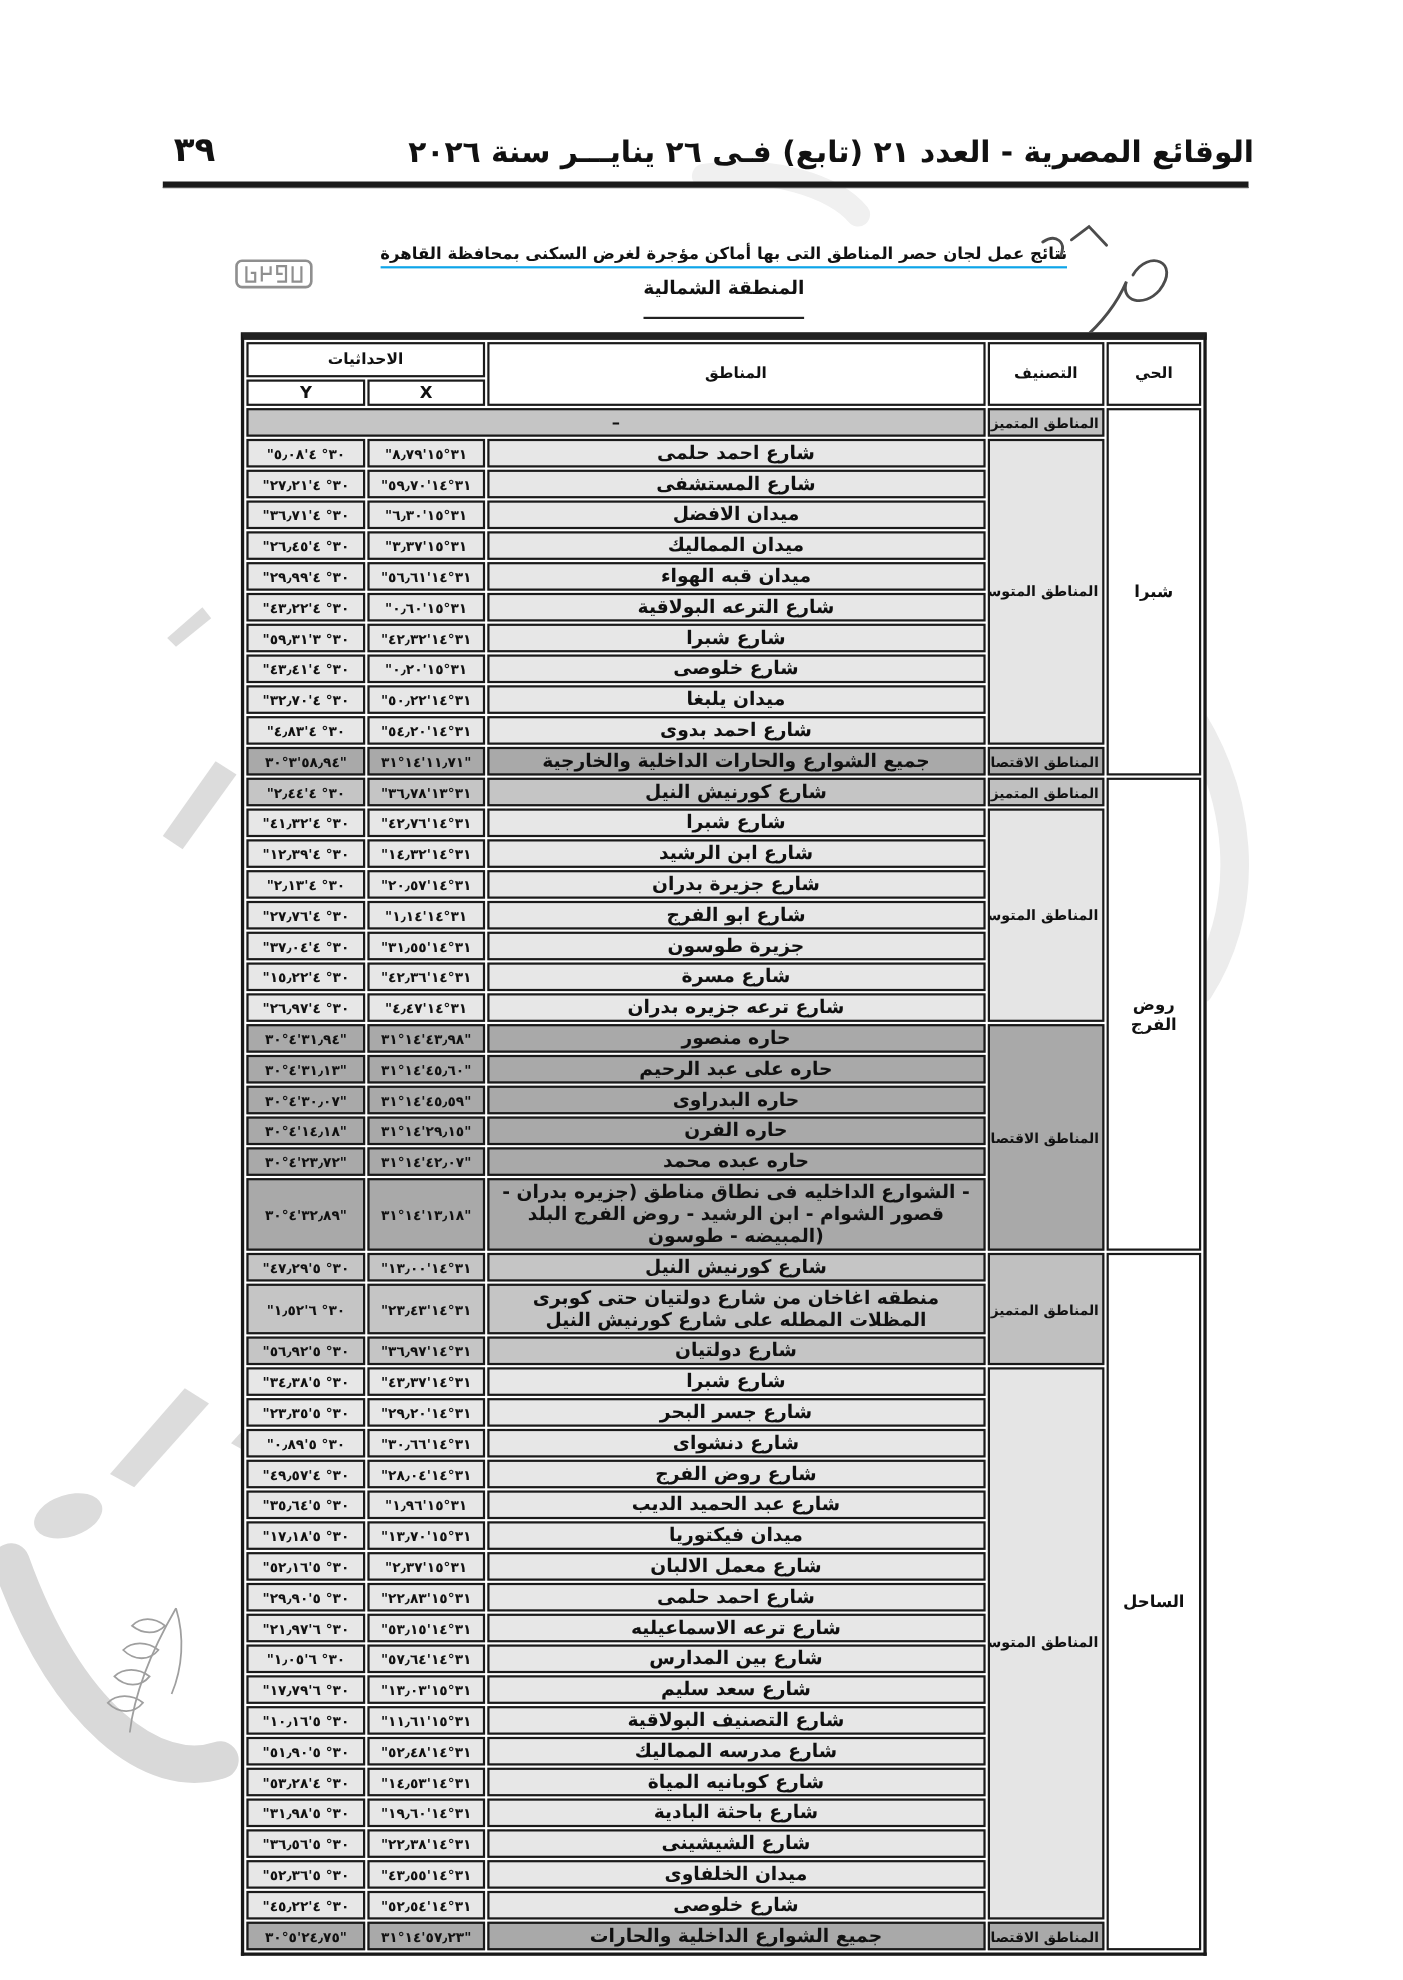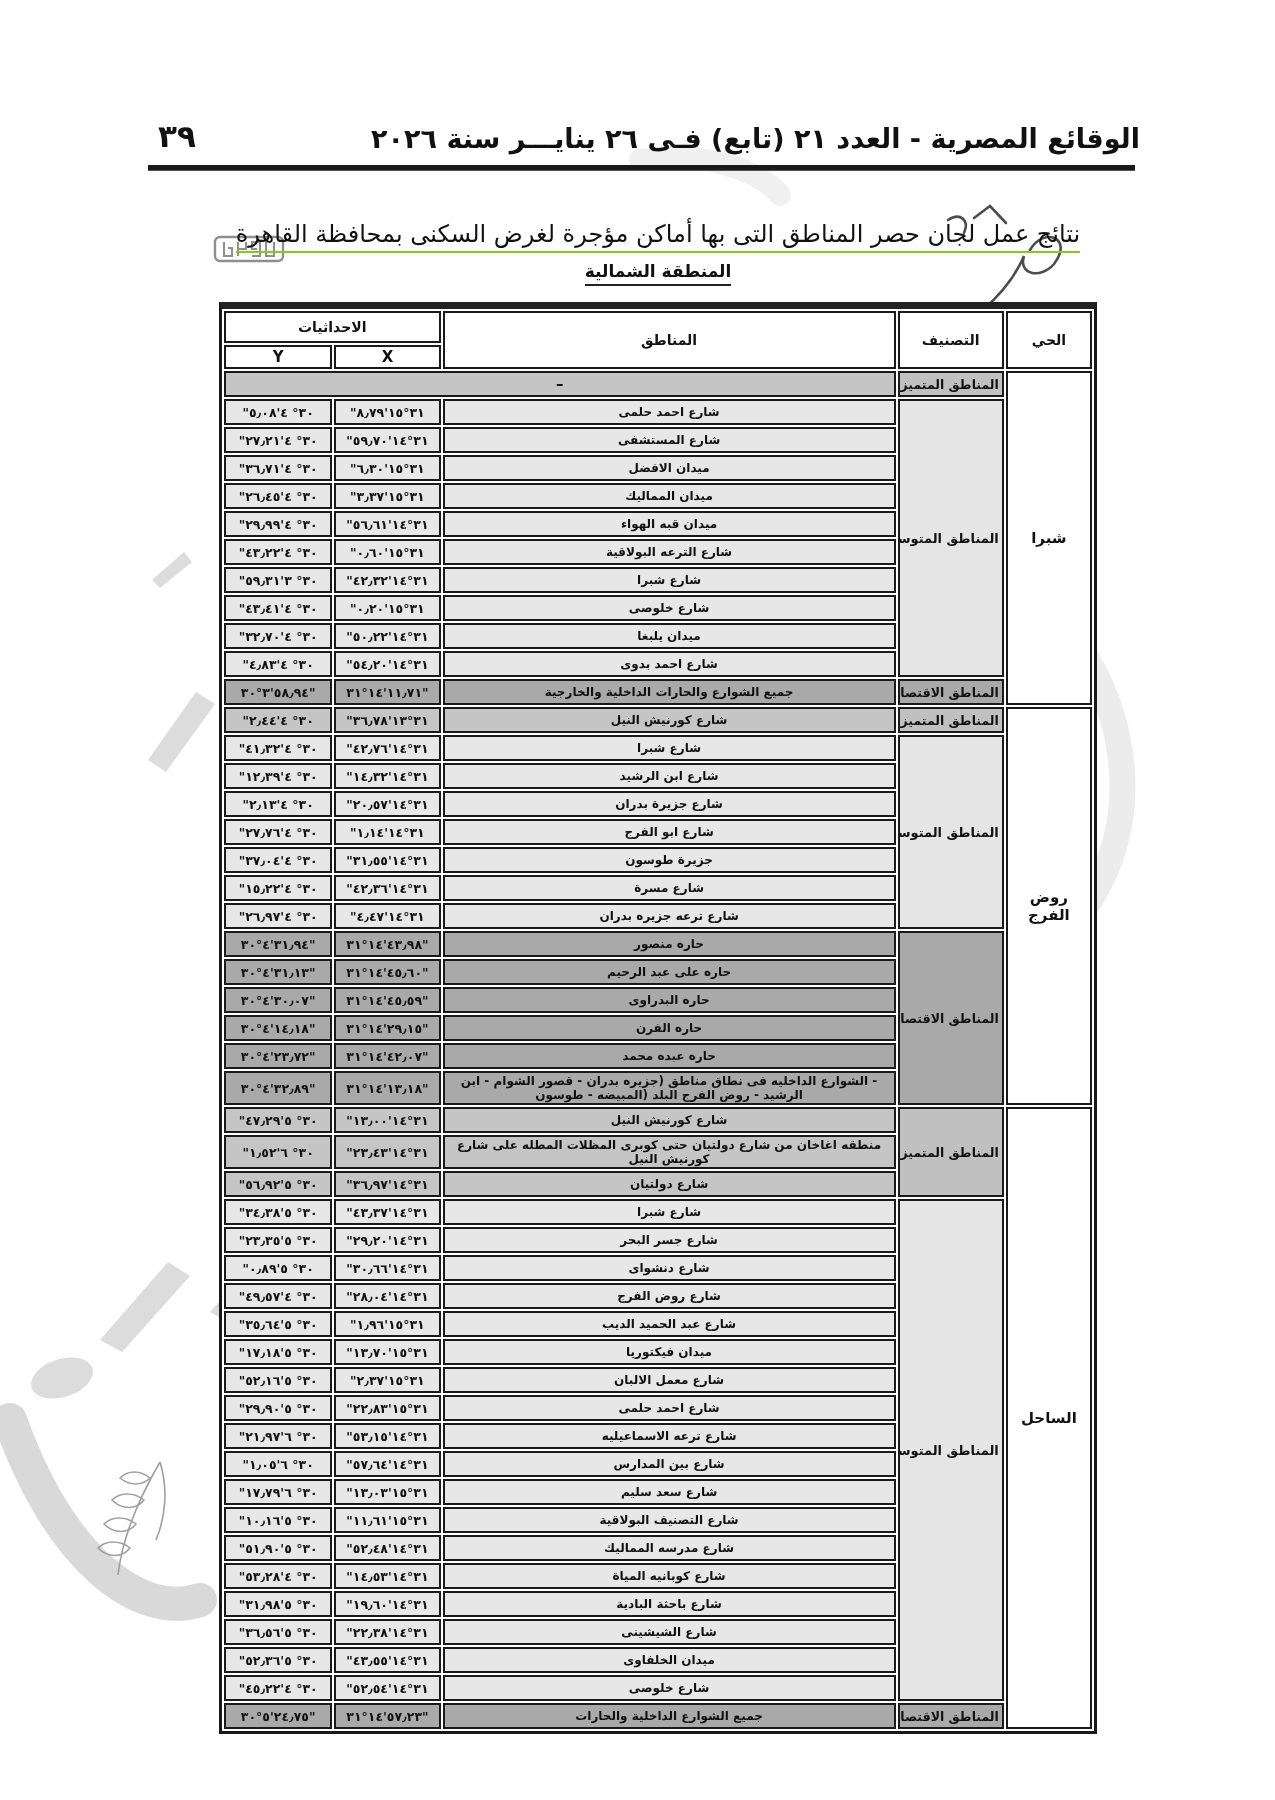--- a/index.html
+++ b/index.html
@@ -21,44 +21,44 @@
   .gazette-title{font-size:27px;letter-spacing:0px;white-space:nowrap;}
   .gazette-pageno{font-size:31px;padding-left:8px;}
   .header-rule{
     position:absolute;top:165px;left:148px;width:987px;height:5px;background:#1a1a1a;
     border-bottom:1px solid #555;
   }
 
   
   .doc-titles{position:absolute;top:220px;left:220px;width:876px;text-align:center;direction:rtl;}
   .doc-title-main{
-    display:inline-block;font-size:24px;font-weight:normal;
-    border-bottom:2px solid #84cc16;padding-bottom:3px;
+    display:inline-block;font-size:15px;font-weight:bold;
+    border-bottom:2px solid #0ea5e9;padding-bottom:3px;
   }
   .doc-title-sub{
     display:inline-block;font-size:17px;font-weight:bold;margin-top:8px;
-    border-bottom:2px solid #222;padding-bottom:3px;
+    border-bottom:2px solid #222;padding-bottom:16px;
   }
 
   
   .table-wrap{position:absolute;top:302px;left:219px;width:878px;}
   table.survey{
     width:100%;direction:rtl;border-collapse:separate;border-spacing:2px;
     border:3px solid #181818;border-top:7px solid #222;background:#fff;
     table-layout:fixed;
   }
   td,th{
     border:2px solid var(--border,#1a1a1a);
     font-weight:bold;text-align:center;vertical-align:middle;
     padding:1px 3px;overflow:hidden;
   }
   th{background:#fff;font-size:14px;}
   th.h-coords{height:26px;font-size:14px;}
   th.h-xy{height:18px;font-size:15px;font-family:"DejaVu Sans","Liberation Sans",sans-serif;}
-  td.cell-area{font-size:12px;height:20px;background:var(--row_middle);}
+  td.cell-area{font-size:17px;height:20px;background:var(--row_middle);}
   td.cell-coord{
     font-size:12.5px;direction:ltr;unicode-bidi:bidi-override;white-space:nowrap;
     background:var(--row_middle);
   }
   tr.sec-featured td.cell-area,tr.sec-featured td.cell-coord{background:var(--row_featured);}
   tr.sec-economic td.cell-area,tr.sec-economic td.cell-coord{background:var(--row_economic);}
   td.cell-class{font-size:12.5px;white-space:nowrap;margin-top:40px;}
   td.class-featured{background:var(--cell_featured_label);}
   td.class-middle{background:var(--cell_middle_label);font-size:13px;}
   td.class-economic{background:var(--cell_economic_label);}

